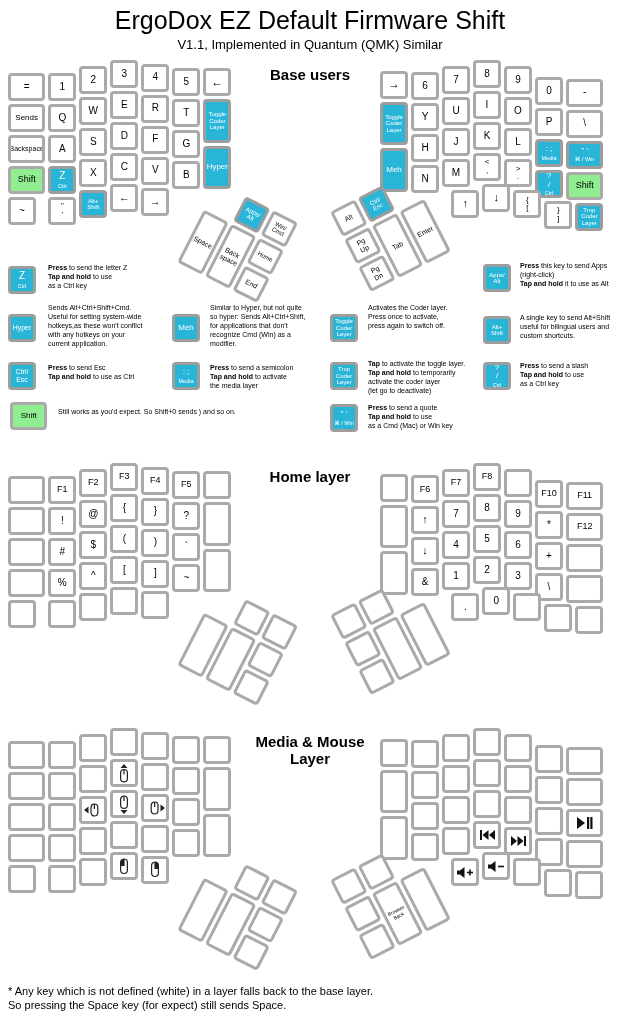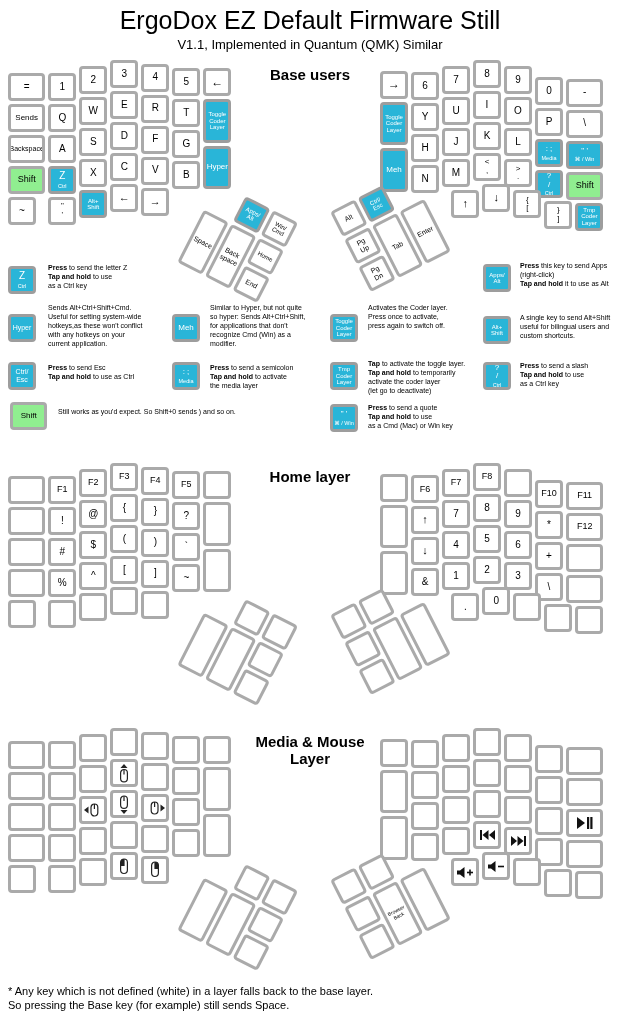--- a/index.html
+++ b/index.html
@@ -18,21 +18,21 @@
   .key.green{background:#90ee90;color:#000;}
   .key .label{white-space:pre-line;line-height:1.08;}
   .key .sub{font-size:5.5px;line-height:1.1;margin-top:1px;white-space:pre-line;}
   .legend-text{position:absolute;font-size:7px;line-height:1.27;}
   .footnote{position:absolute;left:8px;top:984px;font-size:11px;white-space:pre-line;line-height:1.3;}
   .key svg{display:block;}
 </style>
 </head>
 <body>
 
-<div class="title">ErgoDox EZ Default Firmware Still</div>
+<div class="title">ErgoDox EZ Default Firmware Shift</div>
 <div class="subtitle">V1.1, Implemented in Quantum (QMK) Similar</div>
 
 <div class="layer-label" style="top:66px">Base users</div>
 <div class="layer-label" style="top:468px">Home layer</div>
 <div class="layer-label" style="top:733px">Media &amp; Mouse
 Layer</div>
 
 <div id="boards">
     <div class="half" style="left: 8px; top: 60px;">
       <div class="key" style="left: 0px; top: 13.02px; width: 37.3px; height: 28px;">
@@ -747,13 +747,13 @@
       <div class="sub">Ctrl</div>
     </div>
     <div class="legend-text" style="left: 520px; top: 362px;">
       <div><span></span><span style="font-weight: bold;">Press</span><span> to send a slash</span></div>
       <div><span></span><span style="font-weight: bold;">Tap and hold</span><span> to use</span></div>
       <div><span>as a Ctrl key</span></div>
     </div>
   </div>
 
 <div class="footnote">* Any key which is not defined (white) in a layer falls back to the base layer.
-So pressing the Base key (for example) still sends Space.</div>
+So pressing the Space key (for expect) still sends Space.</div>
 
 </body></html>

